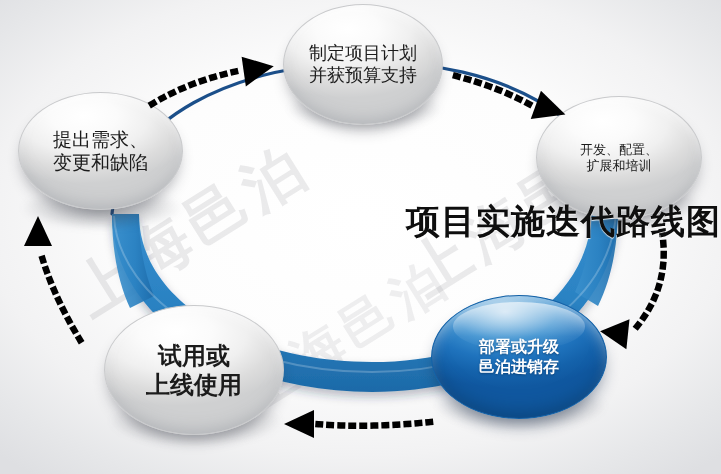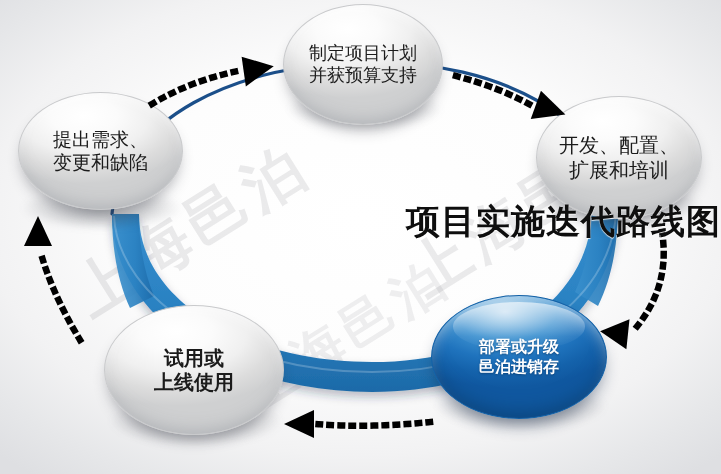--- a/index.html
+++ b/index.html
@@ -92,23 +92,23 @@
 
   
   #node-requirements{left:18px;  top:92px; width:165px;height:118px;}
   #node-plan{        left:283px; top:4px;   width:160px;height:121px;}
   #node-develop{     left:536px; top:96px;  width:166px;height:123px;}
   #node-deploy{      left:431px; top:295px; width:176px;height:124px;}
   #node-pilot{       left:104px; top:305px; width:180px;height:130px;}
 
   #node-requirements .lbl{font-size:19px;}
   #node-plan .lbl{font-size:18px;}
-  #node-develop .lbl{font-size:20px;}
+  #node-develop .lbl{font-size:13px;}
   #node-deploy .lbl{font-size:16px;}
-  #node-pilot .lbl{font-size:20px;font-weight:700;}
+  #node-pilot .lbl{font-size:24px;font-weight:700;}
 
   
   #title{
     position:absolute;left:0;top:199px;width:721px;
     text-align:right;z-index:6;
     font-size:34px;font-weight:700;letter-spacing:1px;
     color:#0e0e0e;
     text-shadow:0 1px 1px rgba(255,255,255,0.85);
   }
 </style>

